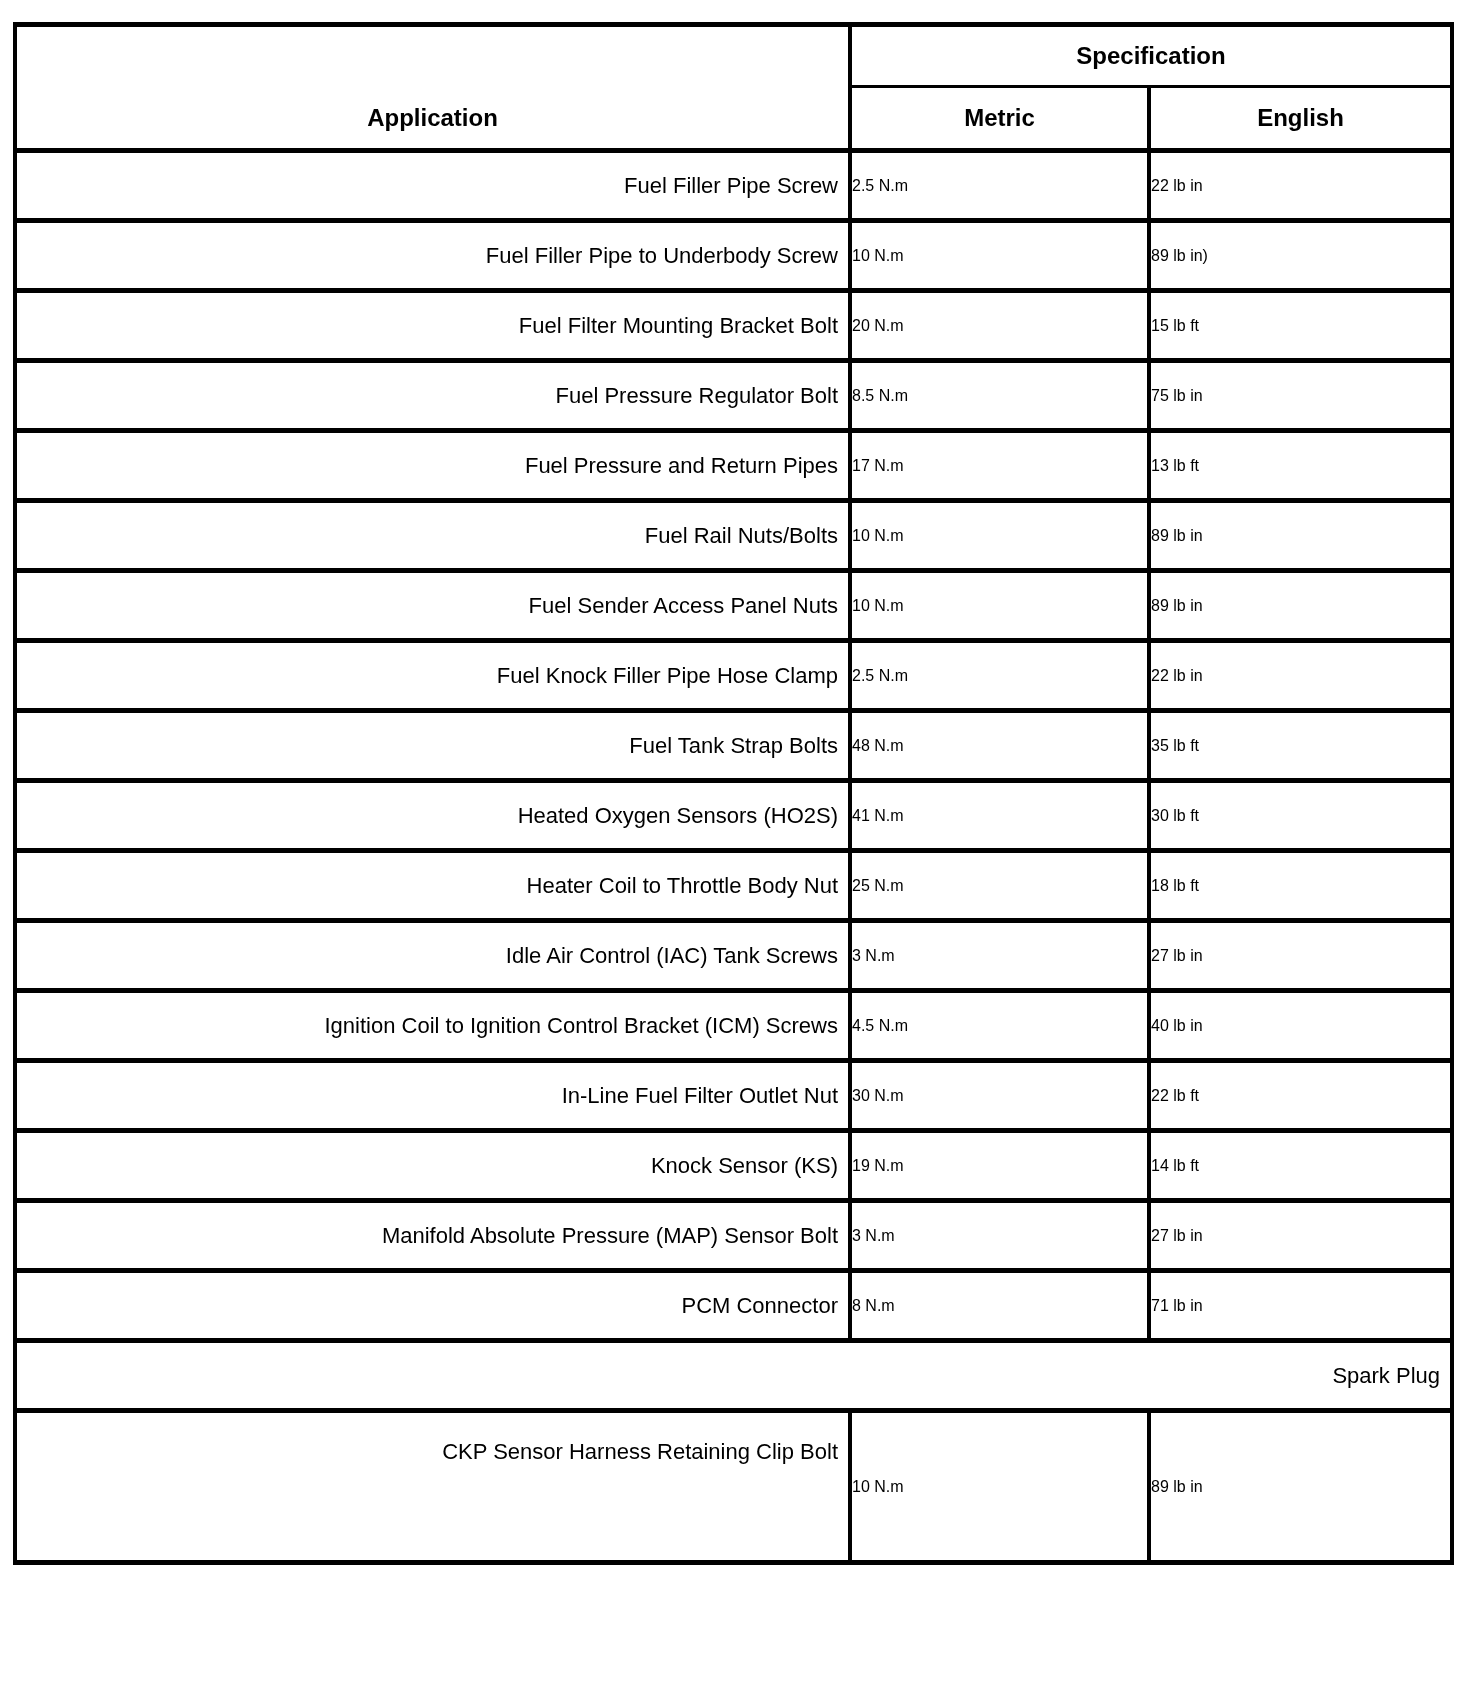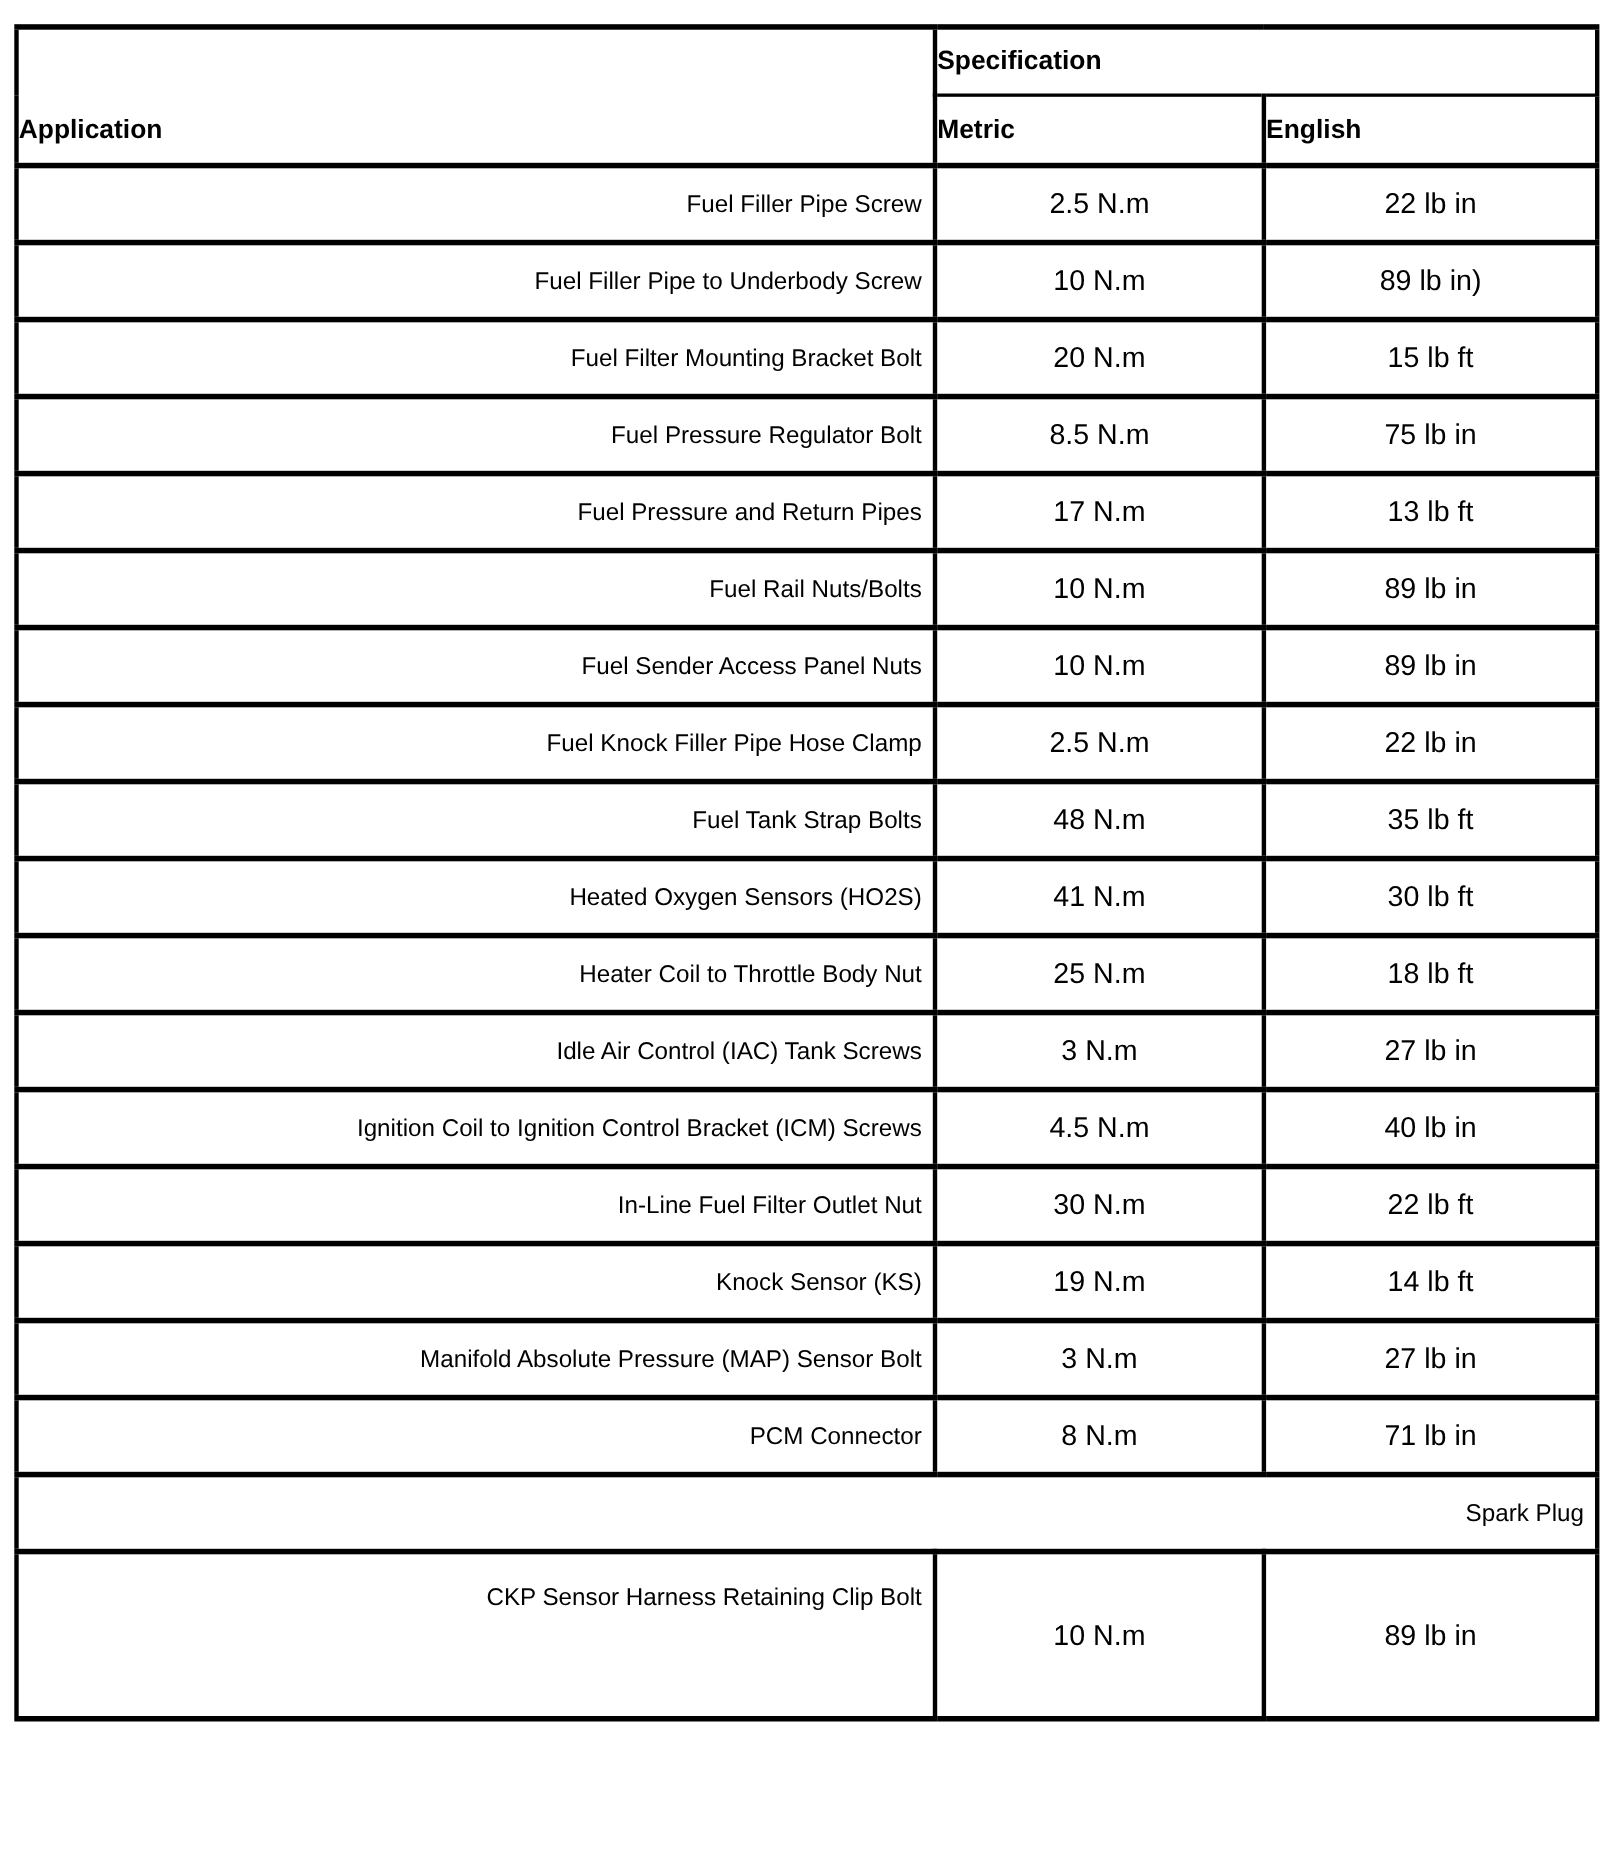--- a/index.html
+++ b/index.html
@@ -34,21 +34,21 @@
     border-top: 5px solid #000000;
     border-bottom: 5px solid #000000;
     background: #ffffff;
     overflow: hidden;
   }
 
   
   thead th {
     font-size: 24px;
     font-weight: bold;
-    text-align: left;
+    text-align: center;
     vertical-align: middle;
     padding: 0;
   }
   tr.header-spec { height: 62px; }
   tr.header-cols { height: 64px; }
   th.application-header {
     vertical-align: bottom;
     padding-bottom: 16px;
   }
   th.specification-header {
@@ -65,22 +65,22 @@
     font-size: 22px;
     text-align: right;
     vertical-align: middle;
     padding: 0 10px 0 15px;
   }
   td.app-cell.top-align {
     vertical-align: top;
     padding-top: 26px;
   }
   td.value-cell {
-    font-size: 26px;
-    text-align: center;
+    font-size: 16px;
+    text-align: left;
     vertical-align: middle;
     padding: 0;
   }
 </style>
 </head>
 <body>
 
 <div class="page">
   <table class="spec-table">
     <colgroup>

